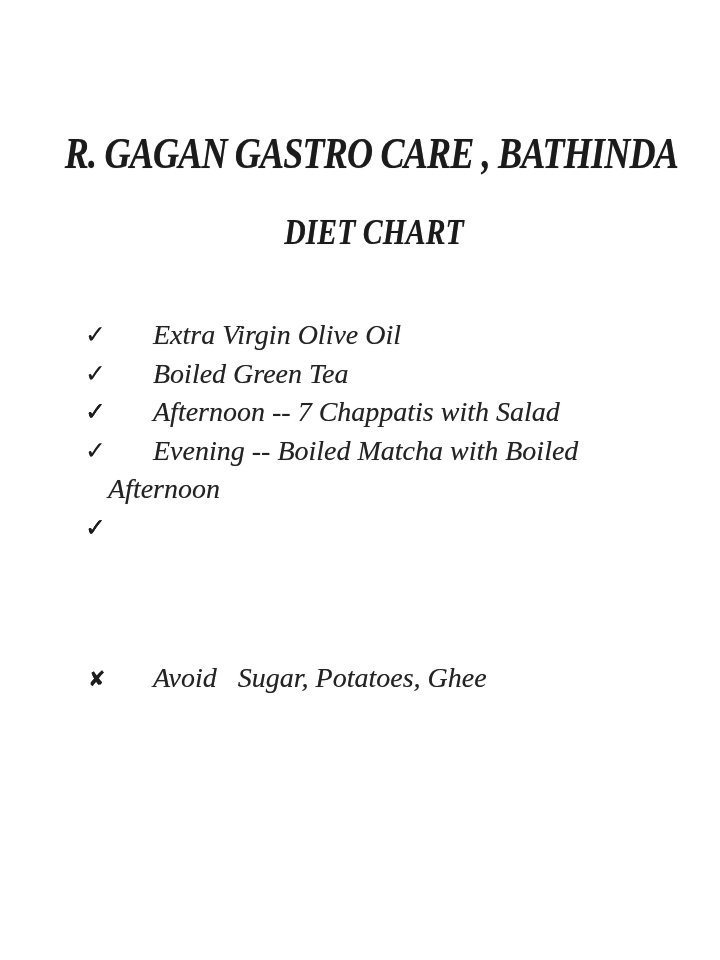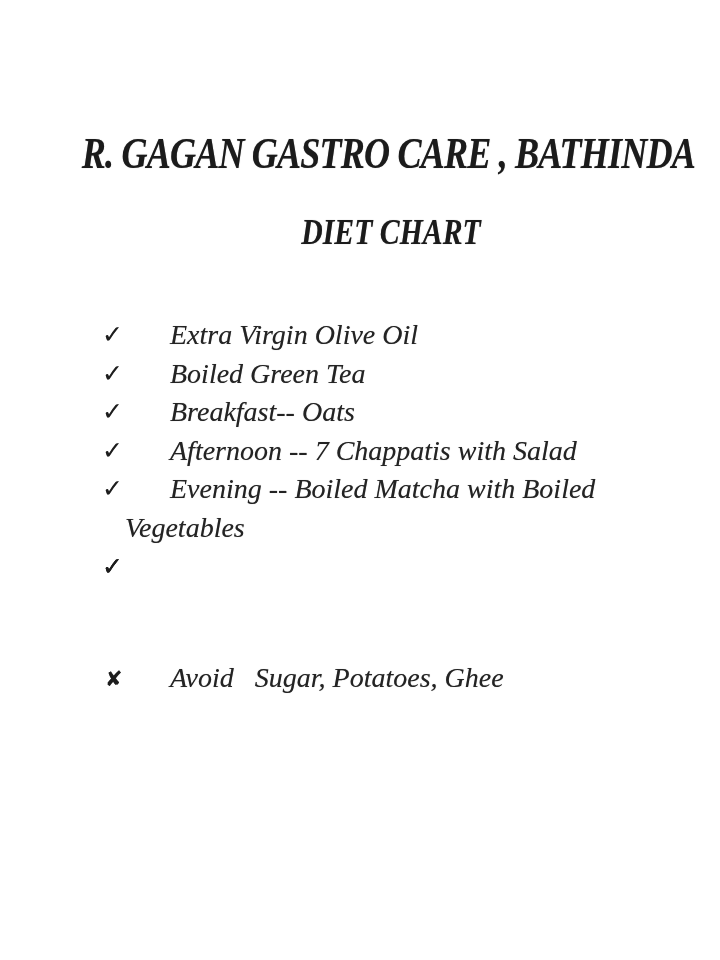--- a/index.html
+++ b/index.html
@@ -12,21 +12,20 @@
     background: #ffffff;
     position: relative;
     overflow: hidden;
     font-family: "Liberation Serif", "DejaVu Serif", serif;
     color: #1e1e1e;
   }
   .page {
     position: absolute;
     inset: 0;
     background: #ffffff;
-    margin-left: 17px;
   }
   .doc-title {
     position: absolute;
     top: 128px;
     left: 0;
     width: 720px;
     margin: 0;
     text-align: center;
     font-size: 44px;
     font-weight: bold;
@@ -108,22 +107,22 @@
 
 <div class="page">
 
   <h1 class="doc-title">R. GAGAN GASTRO CARE , BATHINDA</h1>
 
   <h2 class="doc-subtitle">DIET CHART</h2>
 
   <ul class="diet-list">
     <li><span class="mark">✓</span><span class="txt">Extra Virgin Olive Oil</span></li>
     <li><span class="mark">✓</span><span class="txt">Boiled Green Tea</span></li>
-    <li><span class="mark">✓</span><span class="txt">Breakfast-- Oats</span></li>
+    <li><span class="mark">✓</span></li>
     <li><span class="mark">✓</span><span class="txt">Afternoon -- 7 Chappatis with Salad</span></li>
-    <li><span class="mark">✓</span><span class="txt">Evening -- Boiled Matcha with Boiled</span><span class="txt2">Vegetables</span></li>
+    <li><span class="mark">✓</span><span class="txt">Evening -- Boiled Matcha with Boiled</span><span class="txt2">Afternoon</span></li>
     <li><span class="mark">✓</span></li>
     <li><span class="mark">✓</span></li>
   </ul>
 
   <div class="avoid-row"><span class="mark">✘</span><span class="txt">Avoid   Sugar, Potatoes, Ghee</span></div>
 
 </div>
 
 </body></html>

